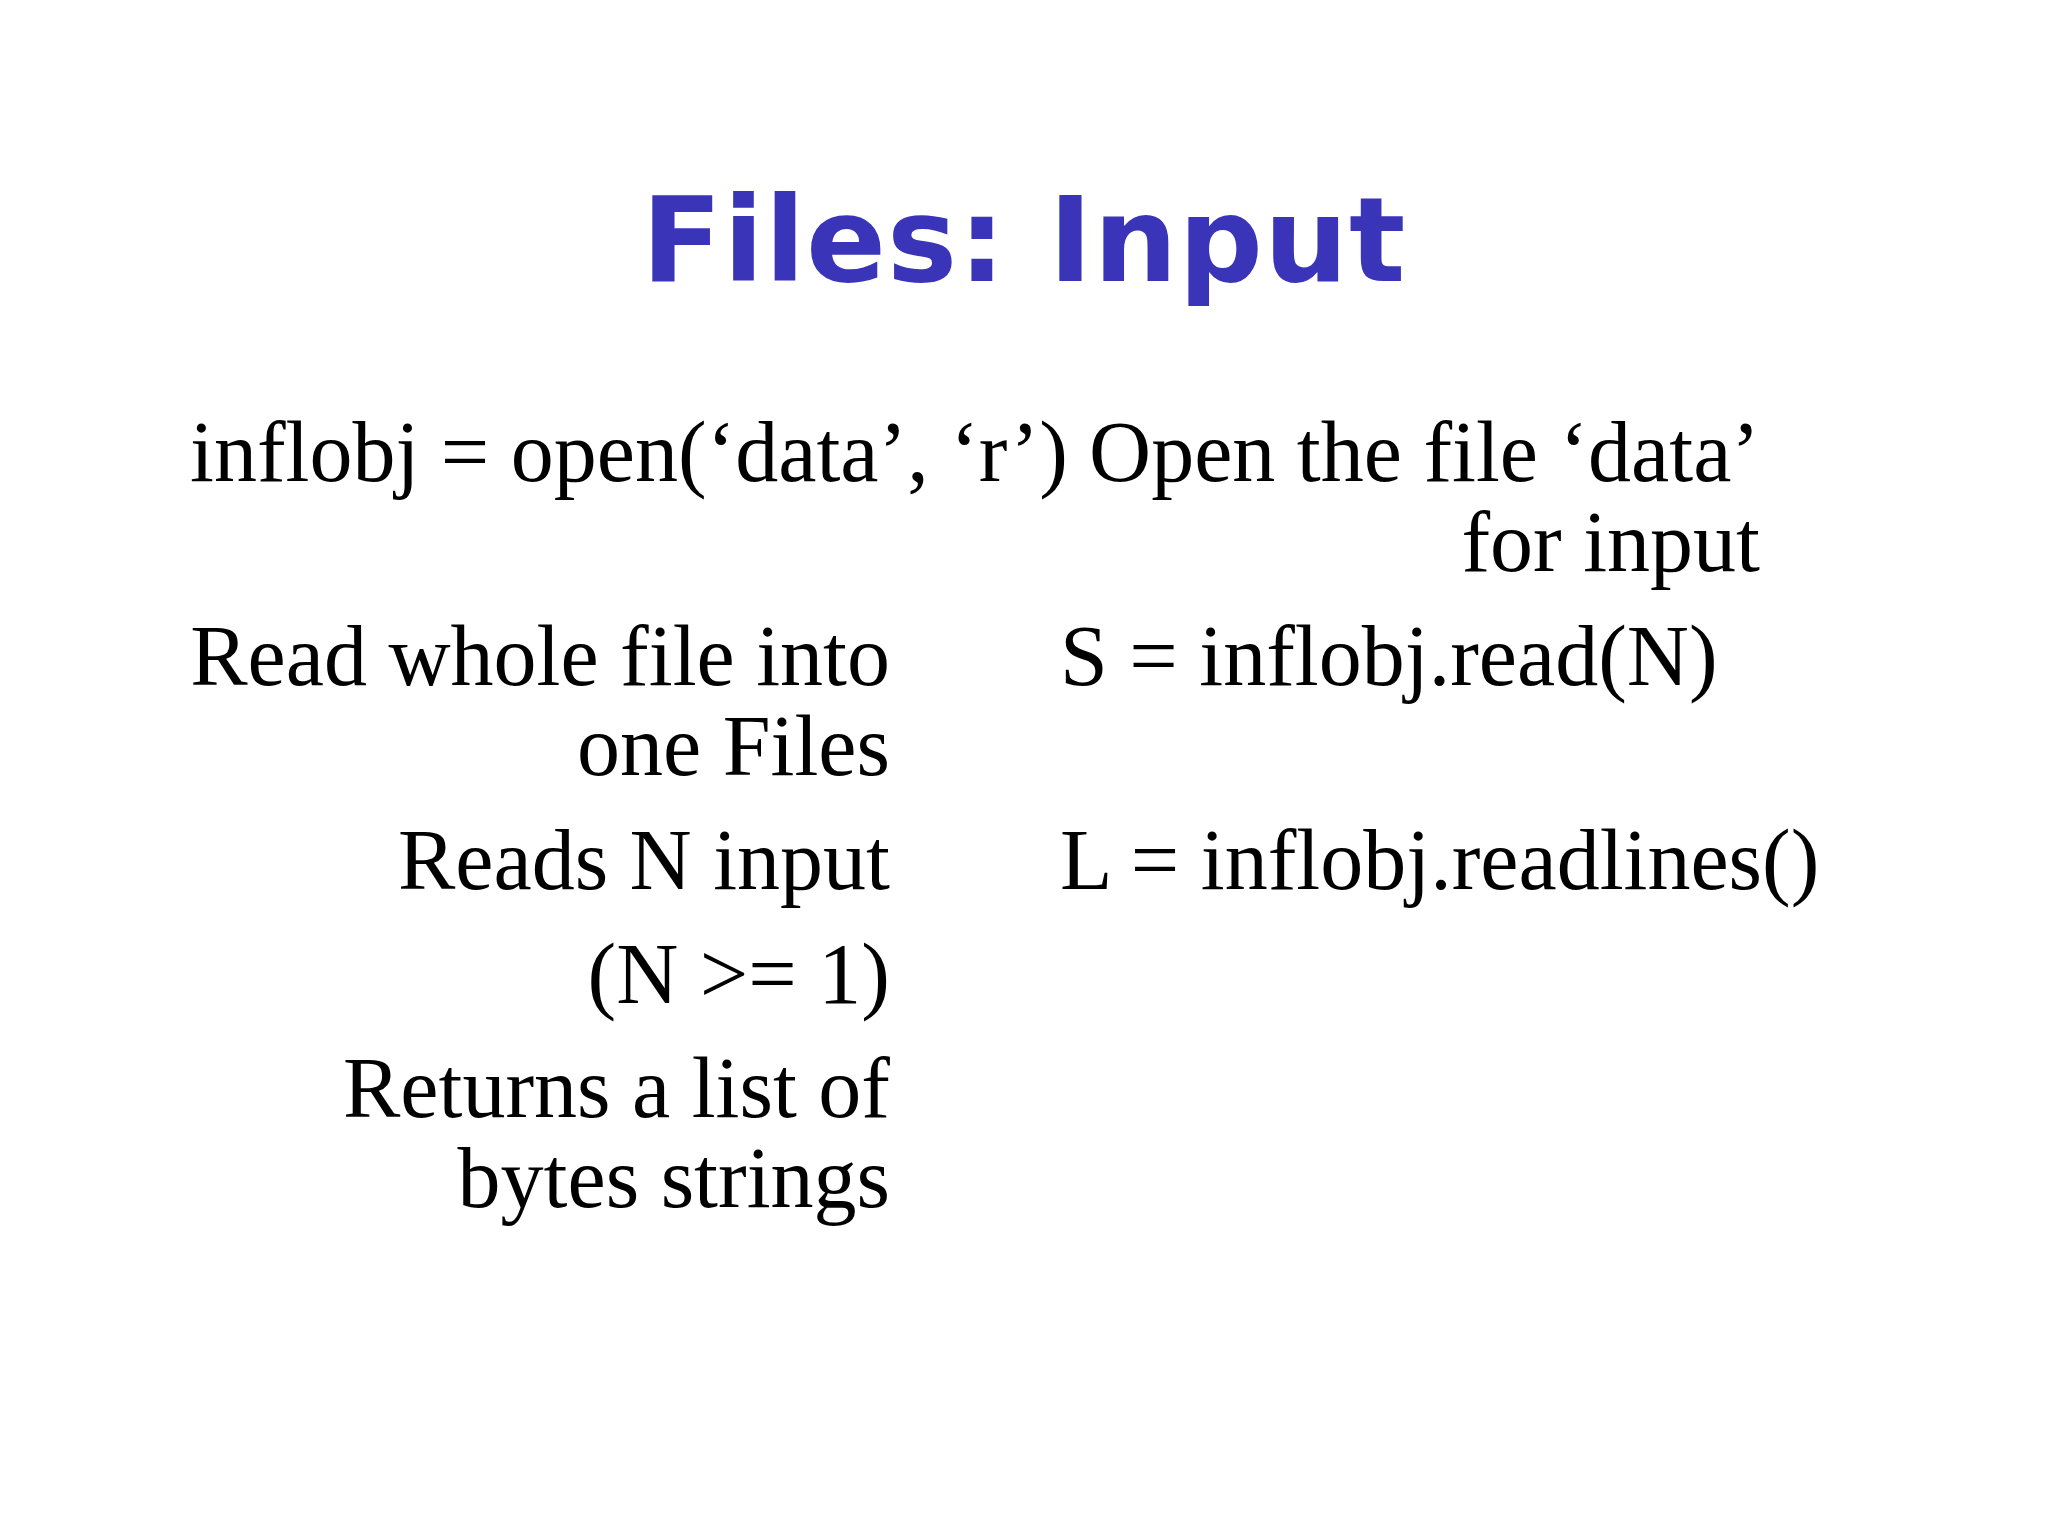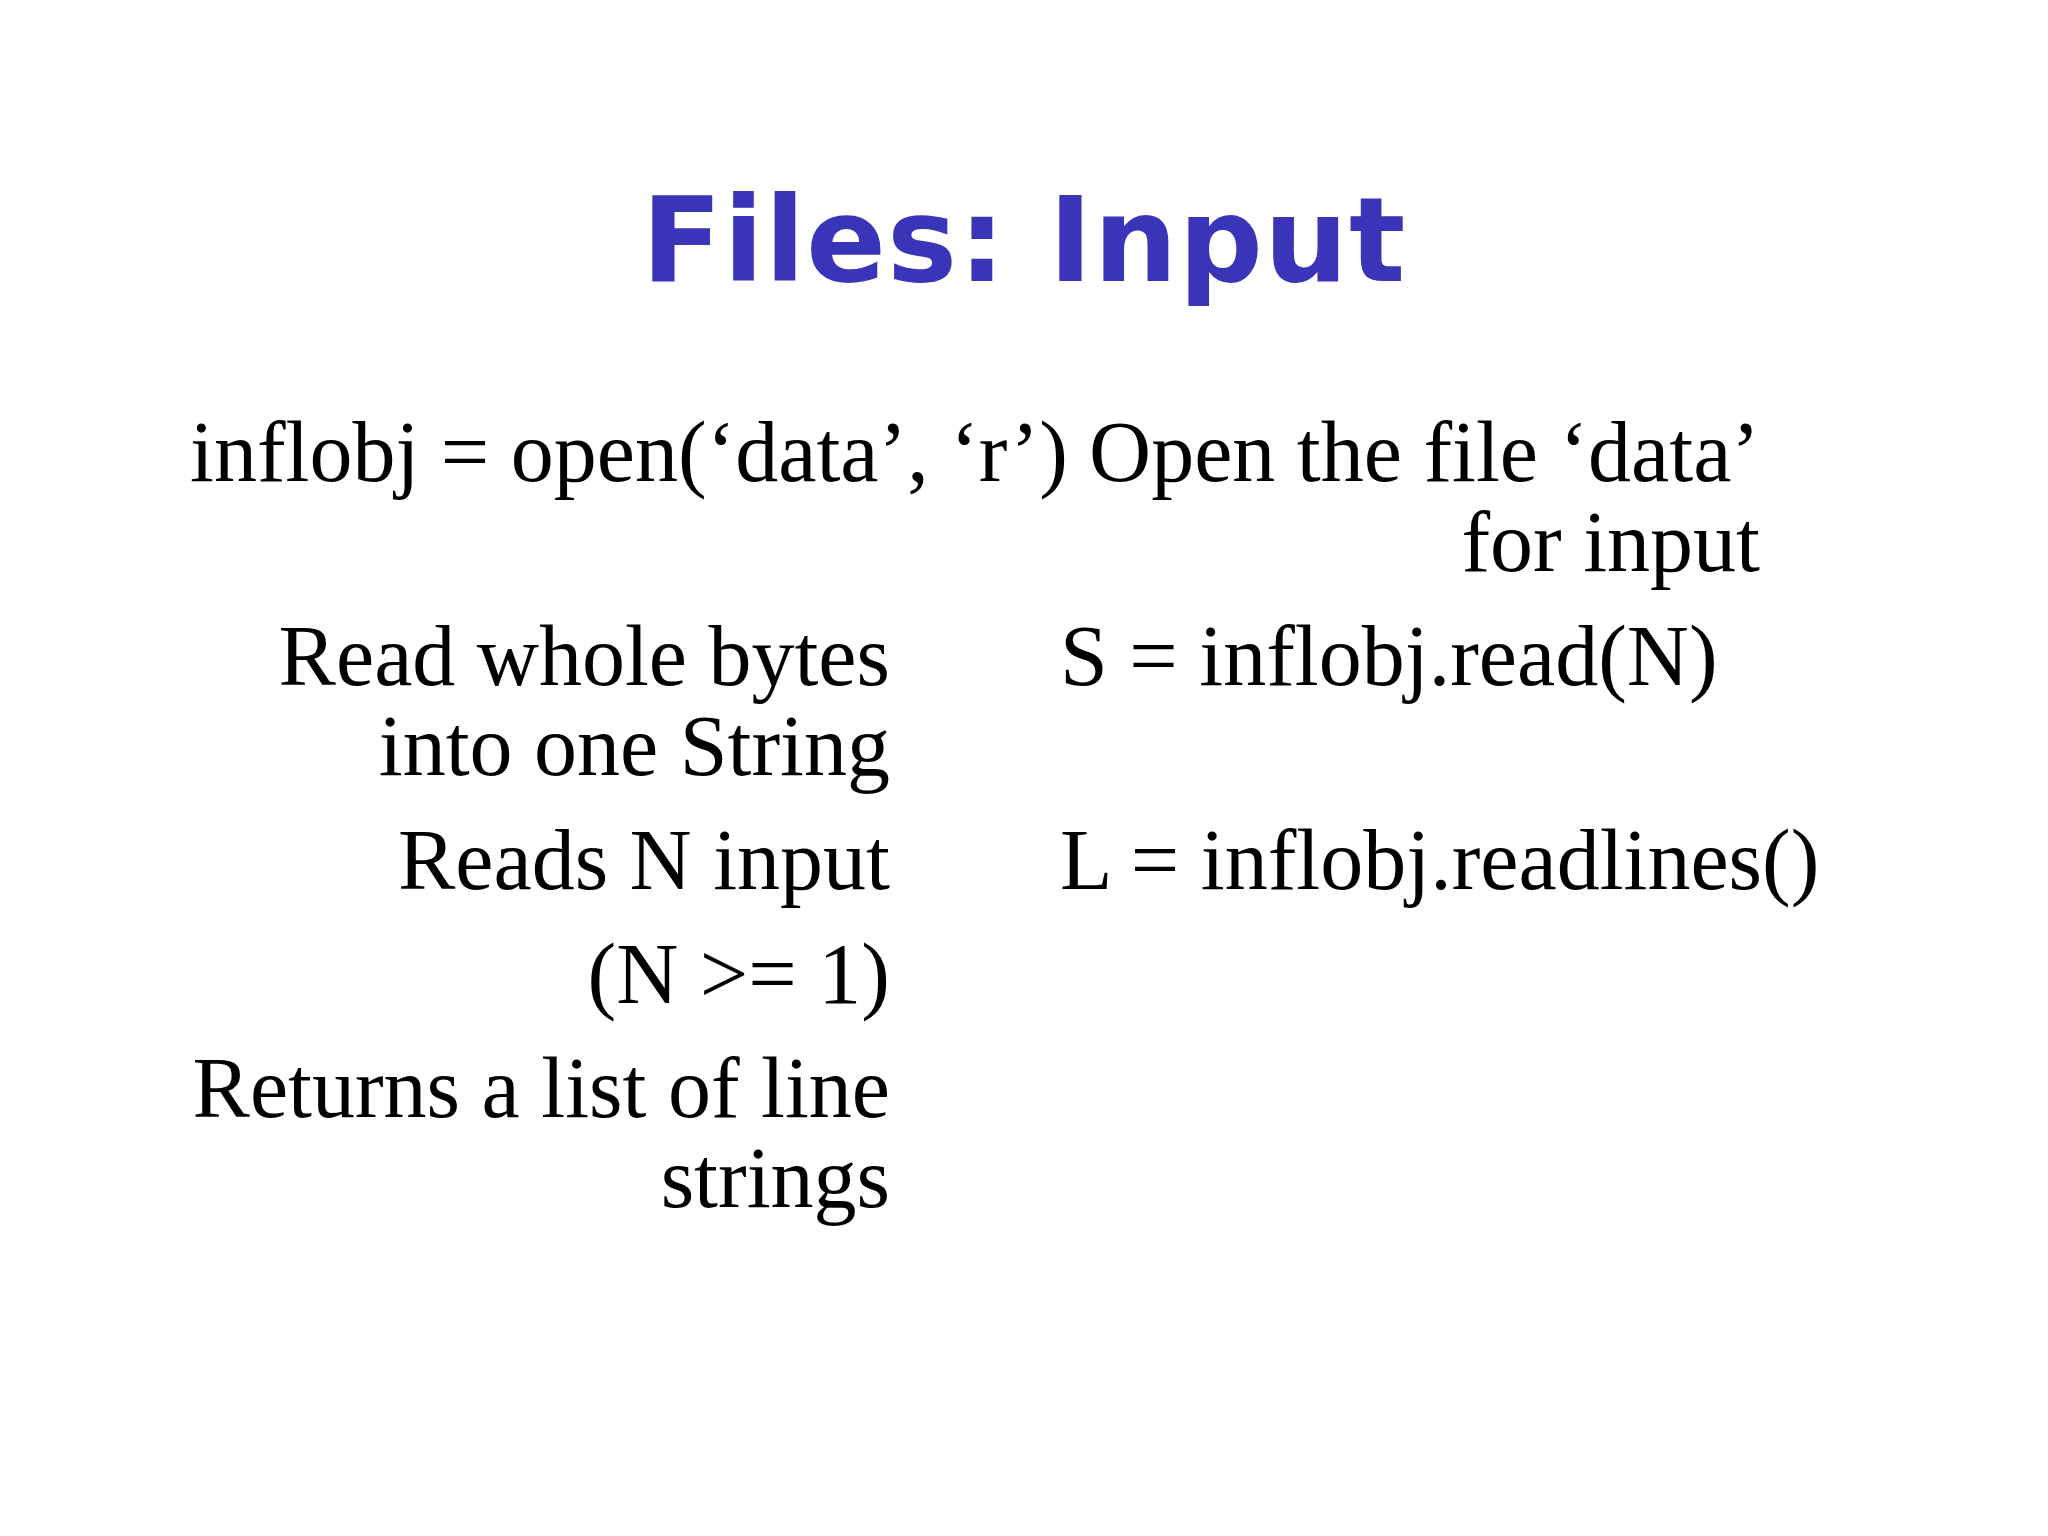--- a/index.html
+++ b/index.html
@@ -63,28 +63,28 @@
   <h1 class="title" style="color: rgb(58, 53, 184);">Files: Input</h1>
 
   <div class="content" style="color: rgb(0, 0, 0);">
 
     <div class="code">inflobj = open(‘data’, ‘r’)</div>
     <div class="desc">
       <p>Open the file ‘data’ for input</p>
     </div>
 
     <div class="desc">
-      <p>Read whole bytes into one String</p>
+      <p>Read whole file into one Files</p>
     </div>
 
     <div class="code">S = inflobj.read(N)</div>
     <div class="desc">
       <p>Reads N input</p>
       <p>(N &gt;= 1)</p>
     </div>
 
     <div class="code">L = inflobj.readlines()</div>
     <div class="desc">
-      <p>Returns a list of line strings</p>
+      <p>Returns a list of bytes strings</p>
     </div>
 
   </div>
 </div>
 
 </body></html>

